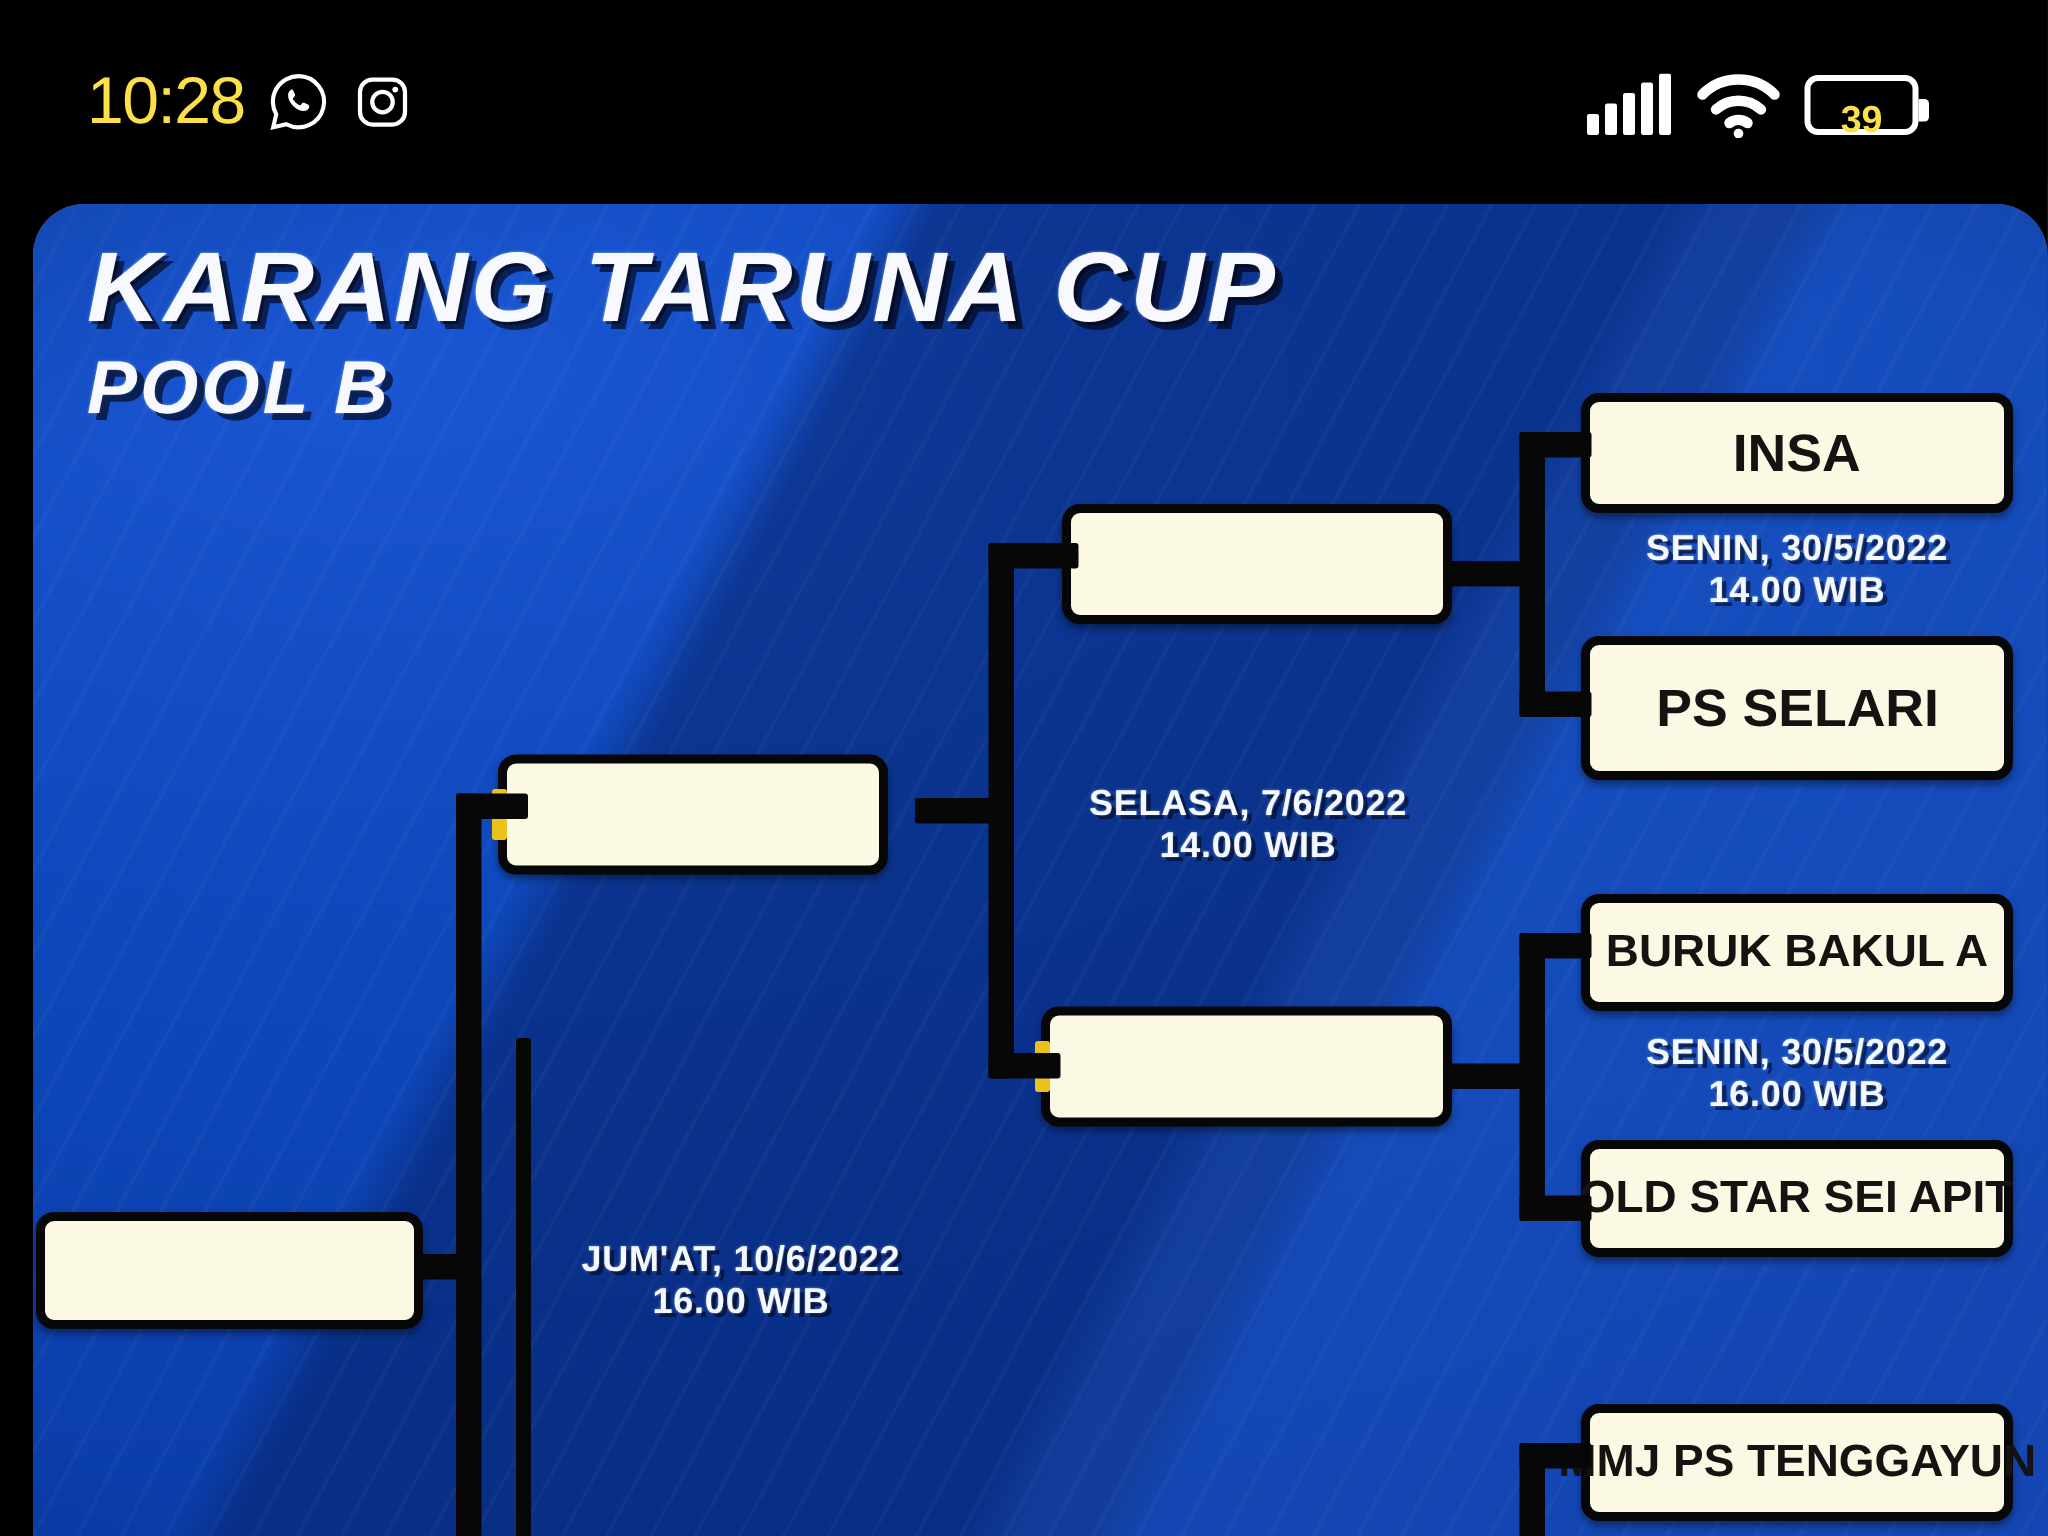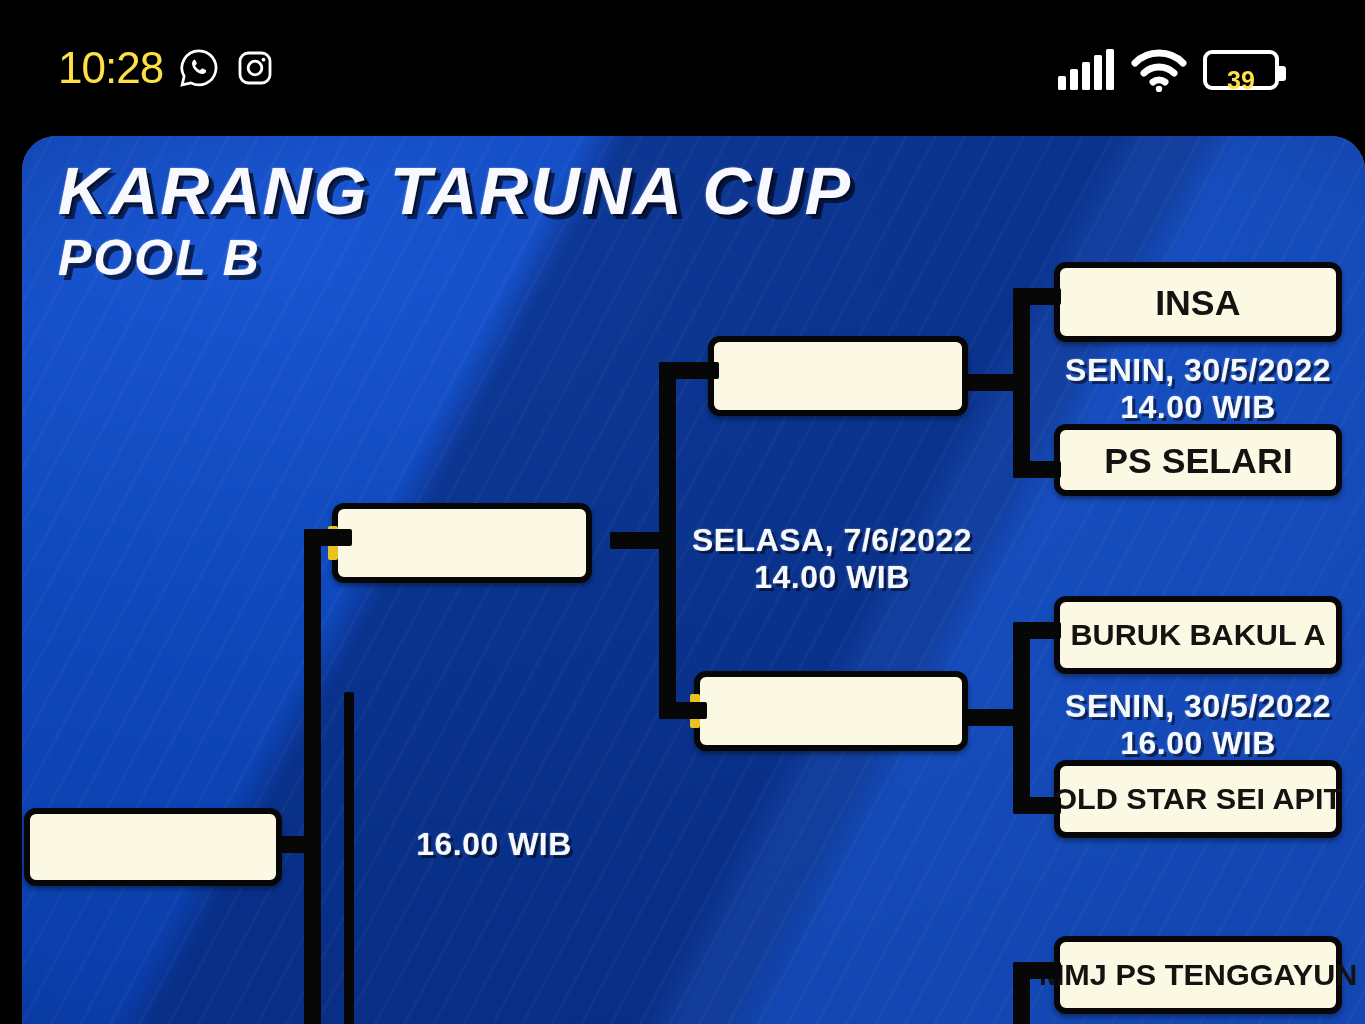--- a/index.html
+++ b/index.html
@@ -108,21 +108,21 @@
     width:10px; height:34px; background:#e9c21c; border-radius:2px;
   }
 
   .bar{ position:absolute; background:#070708; }
   .bar.h{ height:17px; border-radius:2px; }
   .bar.v{ width:17px; border-radius:2px; }
   .bar.thin{ width:10px; border-radius:2px; }
 
   .mtxt{
     position:absolute; z-index:5; text-align:center; color:#f4f8ff;
-    font-weight:700; font-size:32px; line-height:1.16; letter-spacing:.5px;
+    font-weight:700; font-size:24px; line-height:1.16; letter-spacing:.5px;
     white-space:nowrap;
     text-shadow:3px 3px 0 rgba(0,0,14,.55), 0 0 2px rgba(255,255,255,.45);
   }
   .mtxt .l2{ display:block; }
 </style>
 </head>
 <body>
 
 <div id="statusbar">
 
@@ -174,21 +174,21 @@
   <div class="titleblock">
     <div class="t-main">KARANG TARUNA CUP</div>
     <div class="t-pool">POOL B</div>
   </div>
 
   <div id="bracket">
 
     <div class="slot" style="left:1032px; top:126px; width:288px; height:80px;">
       <span class="nm">INSA</span>
     </div>
-    <div class="slot" style="left:1032px; top:288px; width:288px; height:72px;text-align:right;">
+    <div class="slot" style="left:1032px; top:288px; width:288px; height:96px;text-align:right;">
       <span class="nm">PS SELARI</span>
     </div>
     <div class="mtxt" style="left:1032px; top:216px; width:288px;">
       <span>SENIN, 30/5/2022</span>
       <span class="l2">14.00 WIB</span>
     </div>
 
     <div class="bar v" style="left:991px; top:152px; height:190px;"></div>
     <div class="bar h" style="left:991px; top:152px; width:48px;"></div>
     <div class="bar h" style="left:991px; top:325px; width:48px;"></div>
@@ -234,20 +234,21 @@
     <div class="bar v" style="left:637px; top:226px; height:357px;"></div>
     <div class="bar h" style="left:637px; top:226px; width:60px;"></div>
     <div class="bar h" style="left:637px; top:566px; width:48px;"></div>
     <div class="bar h" style="left:588px; top:396px; width:60px;"></div>
 
     <div class="slot empty" style="left:310px; top:367px; width:260px; height:80px;">
       <span class="gold"></span>
 
     </div>
     <div class="mtxt" style="left:322px; top:690px; width:300px;">
+      <span>JUM'AT, 10/6/2022</span>
       <span class="l2">16.00 WIB</span>
     </div>
 
     <div class="bar v" style="left:282px; top:393px; height:510px;"></div>
     <div class="bar h" style="left:282px; top:393px; width:48px;"></div>
     <div class="bar v thin" style="left:322px; top:556px; height:346px;"></div>
     <div class="bar h" style="left:240px; top:700px; width:58px;"></div>
 
     <div class="slot empty" style="left:2px; top:672px; width:258px; height:78px;">
       

